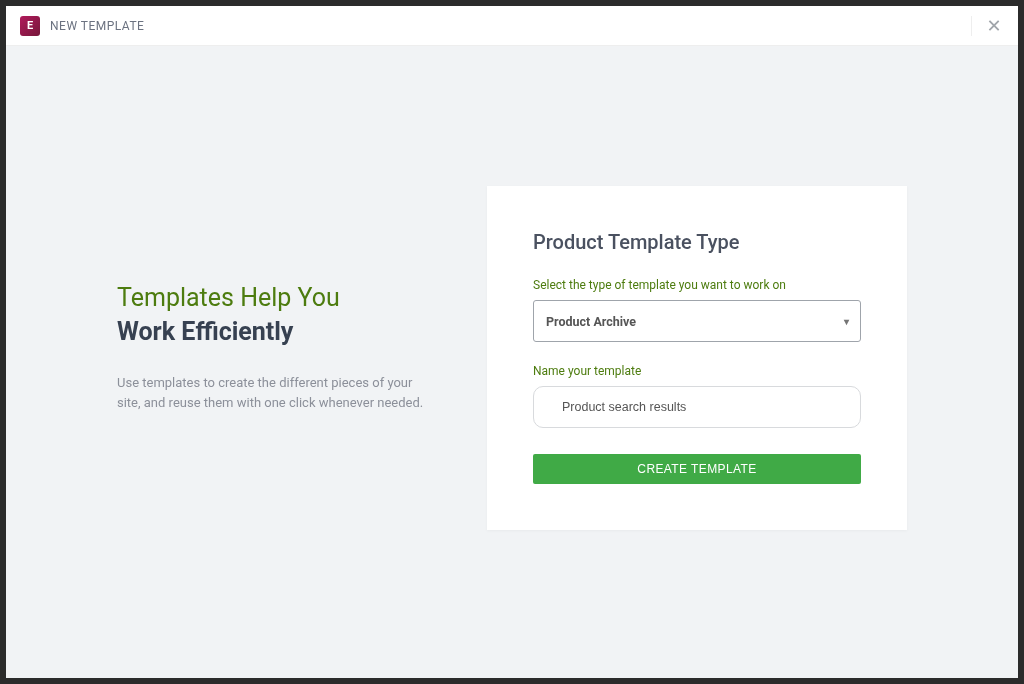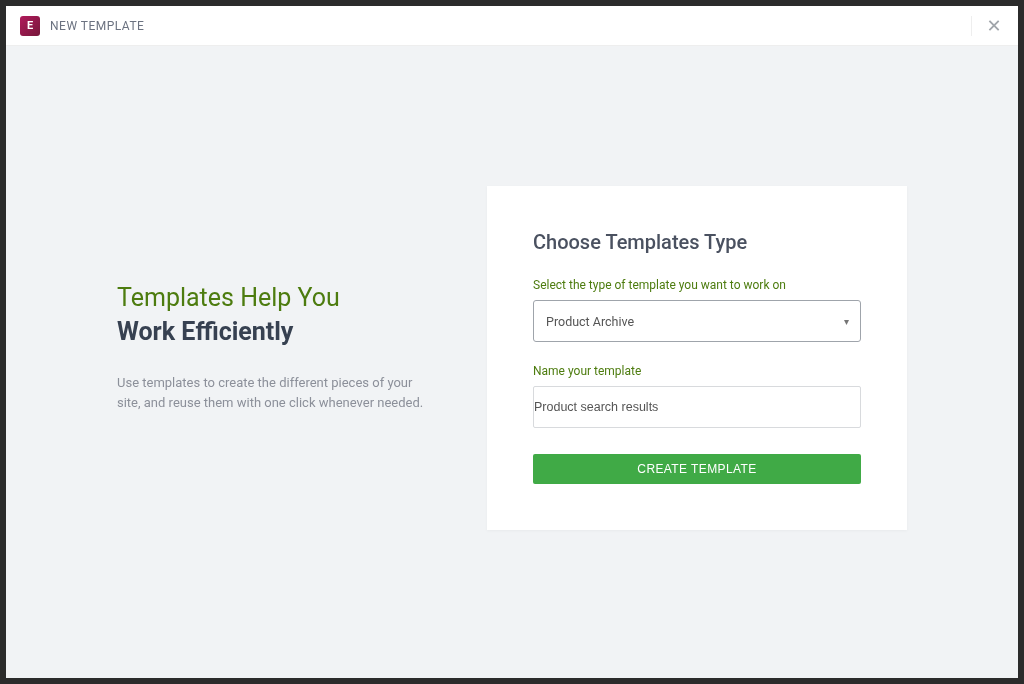--- a/index.html
+++ b/index.html
@@ -113,20 +113,21 @@
     }
     .field-label {
       font-size: 12px;
       color: #4d7c0f;
       margin-bottom: 8px;
       display: block;
     }
     .select-wrap {
       position: relative;
       margin-bottom: 22px;
+      font-weight: bold;
     }
     .select-field {
       width: 100%;
       height: 42px;
       border: 1px solid #9fa4ab;
       border-radius: 3px;
       padding: 0 12px;
       font-size: 12.5px;
       color: #555;
       background: #fff;
@@ -141,22 +142,22 @@
       top: 50%;
       transform: translateY(-50%);
       pointer-events: none;
       color: #757575;
       font-size: 10px;
     }
     .text-input {
       width: 100%;
       height: 42px;
       border: 1px solid #d8dadd;
-      border-radius: 2px;
-      padding: 0 0;
+      border-radius: 10px;
+      padding: 0 28px;
       font-size: 12.5px;
       color: #555;
       background: #fff;
       margin-bottom: 26px;
       outline: none;
     }
     .create-btn {
       width: 100%;
       height: 30px;
       background: #40aa46;
@@ -183,21 +184,21 @@
   </div>
 
   <div class="content">
     <div class="left-col">
       <div class="left-title-line1">Templates Help You</div>
       <div class="left-title-line2">Work Efficiently</div>
       <div class="left-desc">Use templates to create the different pieces of your site, and reuse them with one click whenever needed.</div>
     </div>
 
     <div class="card">
-      <div class="card-title">Choose Templates Type</div>
+      <div class="card-title">Product Template Type</div>
 
       <label class="field-label">Select the type of template you want to work on</label>
       <div class="select-wrap">
         <div class="select-field">Product Archive</div>
         <span class="select-caret">▾</span>
       </div>
 
       <label class="field-label">Name your template</label>
       <input type="text" class="text-input" value="Product search results" style="">
 

